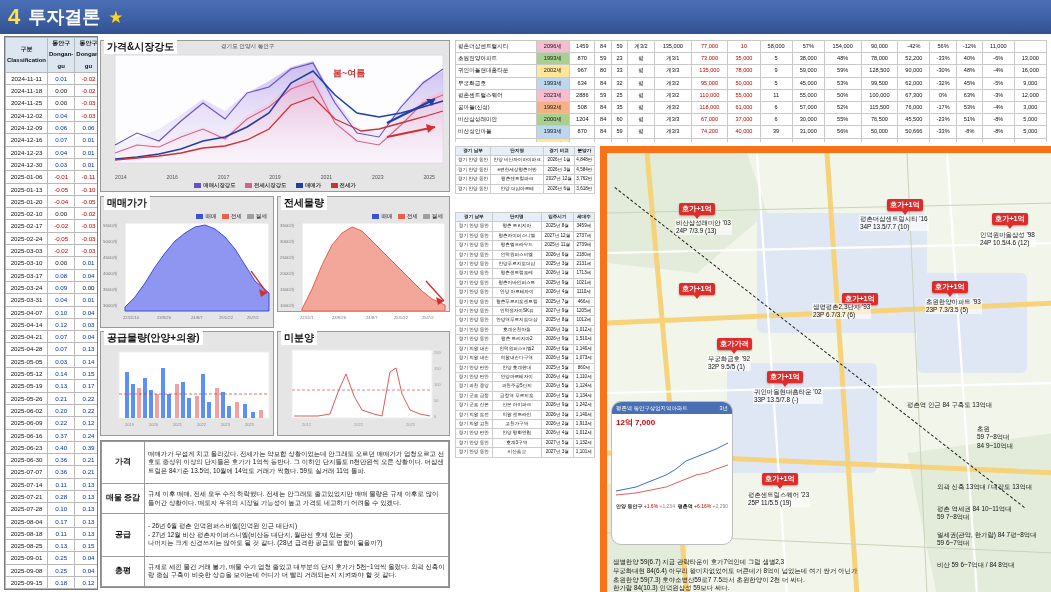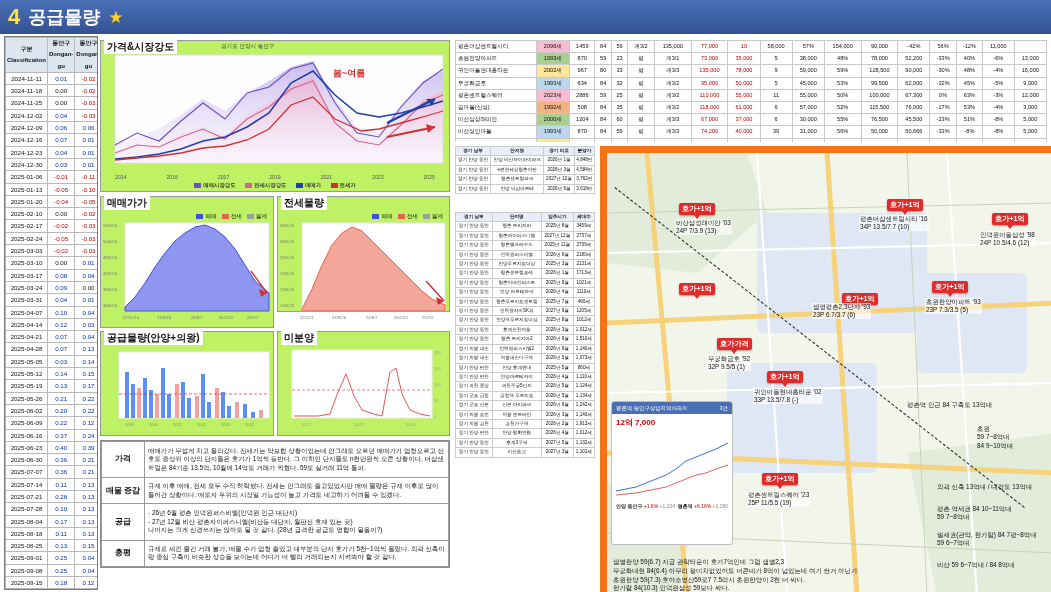--- a/index.html
+++ b/index.html
@@ -29,21 +29,21 @@
     border:1px solid #7a7a7a;background:#fff;overflow:hidden;
   }
   .ltable table{border-collapse:collapse;width:100%;font-size:6.2px;}
   .ltable th,.ltable td{border:1px solid #b9b9b9;text-align:center;padding:0 1px;height:11.3px;line-height:11.3px;}
   .ltable th{background:#dce6f1;font-weight:bold;font-size:6px;}
   .ltable td.d{text-align:center;}
   .neg{color:#c00000;}
   .pos{color:#0033aa;}
 
   
-  .panel{position:absolute;border:1px solid #9a9a9a;background:#bef264;box-sizing:border-box;}
+  .panel{position:absolute;border:1px solid #9a9a9a;background:#e5e5e5;box-sizing:border-box;}
   .ptitle{
     position:absolute;font-size:10px;font-weight:bold;color:#111;
     background:#fff;padding:0 3px;z-index:5;
   }
 
   
   .pricechart{left:100px;top:40px;width:350px;height:152px;}
   .legend-row{position:absolute;bottom:2px;left:0;width:100%;text-align:center;font-size:5.4px;color:#333;}
   .legend-row span{margin:0 4px;}
   .axis-years{position:absolute;bottom:11px;left:0;width:100%;display:flex;justify-content:space-between;
@@ -52,21 +52,21 @@
   
   .mmvol{left:100px;top:196px;width:174px;height:132px;}
   .jsvol{left:277px;top:196px;width:173px;height:116px;}
   .supply{left:100px;top:331px;width:174px;height:105px;}
   .unsold{left:277px;top:331px;width:173px;height:105px;}
 
   .mini-legend{position:absolute;top:16px;right:6px;font-size:5.6px;display:flex;gap:5px;align-items:center;}
   .sw{display:inline-block;width:7px;height:5px;margin-right:2px;vertical-align:middle;}
 
   
-  .ctable{position:absolute;left:100px;top:440px;width:350px;height:128px;border:1px solid #8a8a8a;box-sizing:border-box;}
+  .ctable{position:absolute;left:100px;top:440px;width:350px;height:148px;border:1px solid #8a8a8a;box-sizing:border-box;}
   .ctable table{border-collapse:collapse;width:100%;height:100%;font-size:6.4px;}
   .ctable td{border:1px solid #9a9a9a;padding:2px 3px;vertical-align:middle;line-height:1.35;}
   .ctable td.lbl{width:36px;text-align:center;font-weight:bold;background:#fff;font-size:8px;}
 
   
   .ntable{position:absolute;left:455px;top:40px;width:592px;height:102px;overflow:hidden;}
   .ntable table{border-collapse:collapse;font-size:5.6px;width:100%;}
   .ntable td{border:1px solid #c9c9c9;padding:0 2px;height:11.2px;line-height:11.2px;white-space:nowrap;text-align:center;}
   .ntable td.name{text-align:left;}
   .hl-pink{background:#f8bcd0;}
@@ -92,32 +92,32 @@
     border-radius:2px;padding:1px 3px;white-space:nowrap;box-shadow:0 1px 2px rgba(0,0,0,.35);
   }
   .marker:after{
     content:"";position:absolute;left:50%;margin-left:-3px;bottom:-4px;
     border-left:3px solid transparent;border-right:3px solid transparent;border-top:4px solid #e02b2b;
   }
   .maplabel{position:absolute;font-size:6.4px;color:#111;white-space:pre-line;line-height:1.25;}
   .maplabel.w{background:rgba(255,255,255,.62);padding:0 1px;}
   .mapnote{position:absolute;font-size:6.4px;color:#111;line-height:1.3;white-space:pre-line;}
   .mini-widget{position:absolute;left:4px;top:248px;width:120px;height:142px;background:#fff;
-    border:1px solid #bdbdbd;border-radius:3px;font-size:5.4px;overflow:hidden;}
+    border:1px solid #bdbdbd;border-radius:10px;font-size:5.4px;overflow:hidden;}
   .mw-head{background:#4a6fb5;color:#fff;height:12px;line-height:12px;padding:0 4px;font-size:5.4px;display:flex;justify-content:space-between;}
   .dashed-line{position:absolute;border-top:1.4px dashed #222;transform-origin:left top;}
 </style>
 </head>
 <body>
 
 <div class="page">
 
   <div class="header">
     <span class="num">4</span>
-    <span class="t1">공급물량</span>
+    <span class="t1">투자결론</span>
     <span class="star">★</span>
   </div>
 
   <div class="ltable">
     <table id="ltab">
         <tbody>
           <tr>
             <th style="white-space: pre-line; height: 22px;">구분
 Classification</th>
             <th style="white-space: pre-line; height: 22px;">동안구

